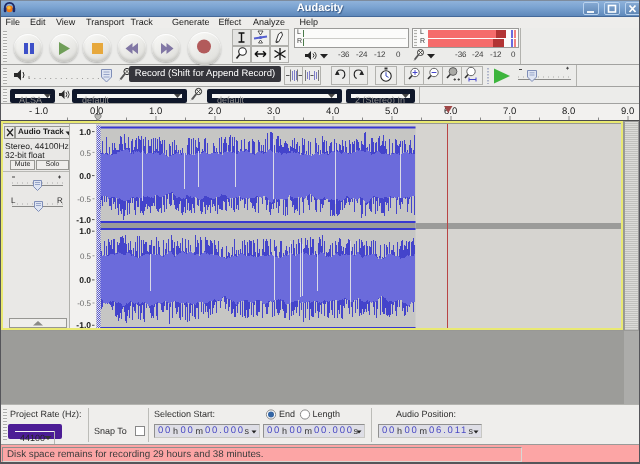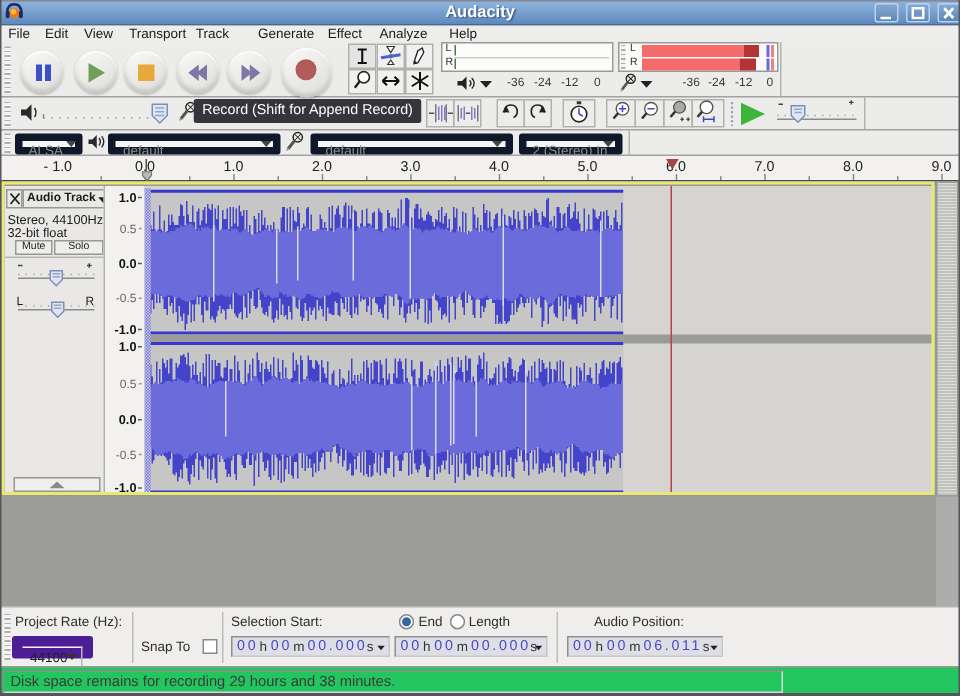--- a/index.html
+++ b/index.html
@@ -28,21 +28,21 @@
 
 #ruler{left:0;top:104px;width:640px;height:17px;background:#f2f1ef;border-bottom:1px solid #4c4c4c;box-sizing:border-box;}
 .rnum{position:absolute;top:1.5px;font-size:9.5px;color:#222;}
 
 #trackarea{left:0;top:121px;width:640px;height:210px;background:#989895;}
 
 #seltool{left:0;top:404px;width:640px;height:40px;background:#efeeec;border-top:1px solid #b4b4b0;box-sizing:border-box;font-size:10px;color:#2e2e2e;}
 .tfield{position:absolute;top:19px;height:14px;box-sizing:border-box;border:1px solid #909090;border-right-color:#c8c8c4;border-bottom-color:#c8c8c4;background:#dedee6;font-size:9.5px;letter-spacing:1.8px;color:#4949c4;line-height:12px;white-space:nowrap;}
 .tfield .u{color:#333;letter-spacing:0;font-size:9px;}
 
-#status{left:0;top:444px;width:640px;height:20px;background:#22c55e;border-top:1px solid #9a9a98;box-sizing:border-box;}
+#status{left:0;top:444px;width:640px;height:20px;background:#fca5a5;border-top:1px solid #9a9a98;box-sizing:border-box;}
 .sunken{position:absolute;top:2px;height:15px;box-sizing:border-box;border:1px solid #8e8e8c;border-right-color:#d8d8d4;border-bottom-color:#d8d8d4;font-size:9.8px;color:#3c3c3c;line-height:13px;}
 #winborder{left:0;top:0;width:640px;height:464px;box-sizing:border-box;border:1px solid #55555a;border-top:none;border-bottom-width:2px;pointer-events:none;z-index:99;}
 </style>
 </head>
 <body>
 <div class="abs" id="titlebar"></div>
 <div class="abs" id="title-text">Audacity</div>
 <svg class="abs" style="left:3px;top:1px;" width="13" height="13" viewBox="0 0 13 13">
 <circle cx="6.5" cy="7.8" r="3.4" fill="#f07818"></circle>
 <circle cx="6" cy="6.8" r="1.8" fill="#f8c030"></circle>

